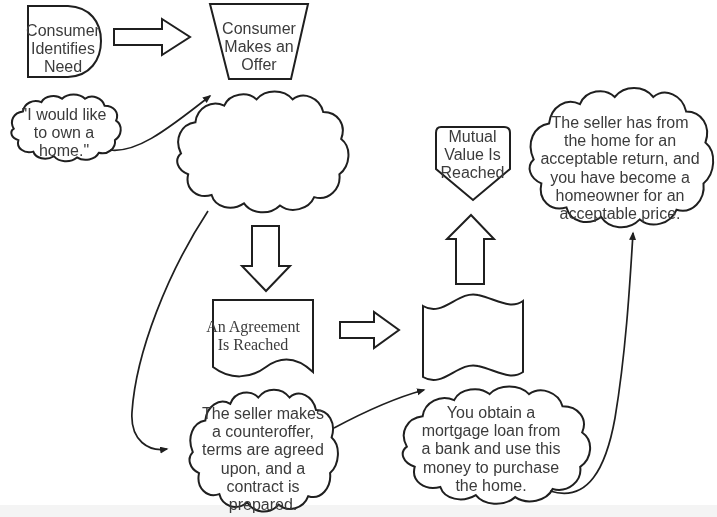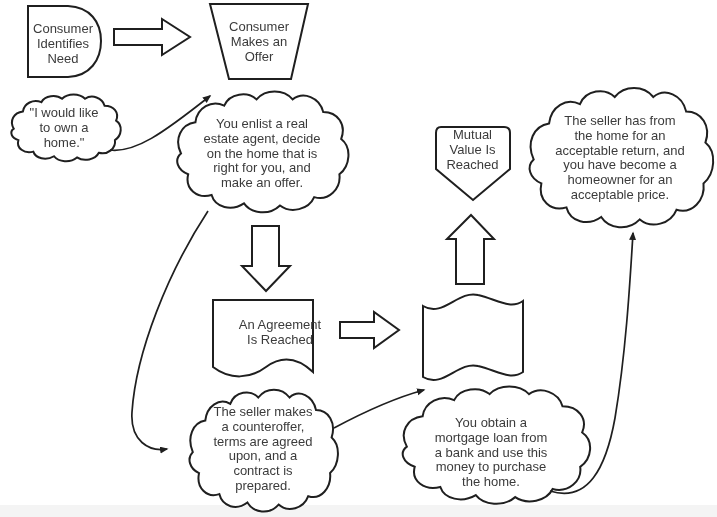--- a/index.html
+++ b/index.html
@@ -8,21 +8,21 @@
     width:717px;height:517px;
     background:#ffffff;
     overflow:hidden;
     font-family:"Liberation Sans", sans-serif;
   }
   .stage svg{position:absolute;inset:0;}
   .node-label{
     position:absolute;
     white-space:pre-line;
     text-align:center;
-    font-size:13px;
+    font-size:16px;
     line-height:1.14;
     color:#3b3b3b;
     pointer-events:none;
   }
   .shape{fill:#ffffff;stroke:#1f1f1f;stroke-width:2;}
   .connector{fill:none;stroke:#1f1f1f;stroke-width:1.7;}
   .footer-band{fill:#f4f4f4;}
 </style>
 </head>
 <body>
@@ -78,41 +78,36 @@
 
   <div class="node-label" style="left:18px;  top:22px;  width:90px;">Consumer
 Identifies
 Need</div>
   <div class="node-label" style="left:209px; top:20px;  width:100px;">Consumer
 Makes an
 Offer</div>
   <div class="node-label" style="left:9px;   top:106px; width:110px;">"I would like
 to own a
 home."</div>
-  <div class="node-label" style="left:177px; top:117px; width:170px;">You enlist a real
-estate agent, decide
-on the home that is
-right for you, and
-make an offer.</div>
   <div class="node-label" style="left:432px; top:128px; width:81px;">Mutual
 Value Is
 Reached</div>
   <div class="node-label" style="left:530px; top:114px; width:180px;">The seller has from
 the home for an
 acceptable return, and
 you have become a
 homeowner for an
 acceptable price.</div>
-  <div class="node-label" style="left:225px; top:318px; width:110px;">An Agreement
+  <div class="node-label" style="left:198px; top:318px; width:110px;font-family:Liberation Serif, serif;">An Agreement
 Is Reached</div>
   <div class="node-label" style="left:183px; top:405px; width:160px;">The seller makes
 a counteroffer,
 terms are agreed
 upon, and a
 contract is
 prepared.</div>
-  <div class="node-label" style="left:401px; top:416px; width:180px;">You obtain a
+  <div class="node-label" style="left:401px; top:404px; width:180px;">You obtain a
 mortgage loan from
 a bank and use this
 money to purchase
 the home.</div>
 
 </div>
 
 </body></html>

